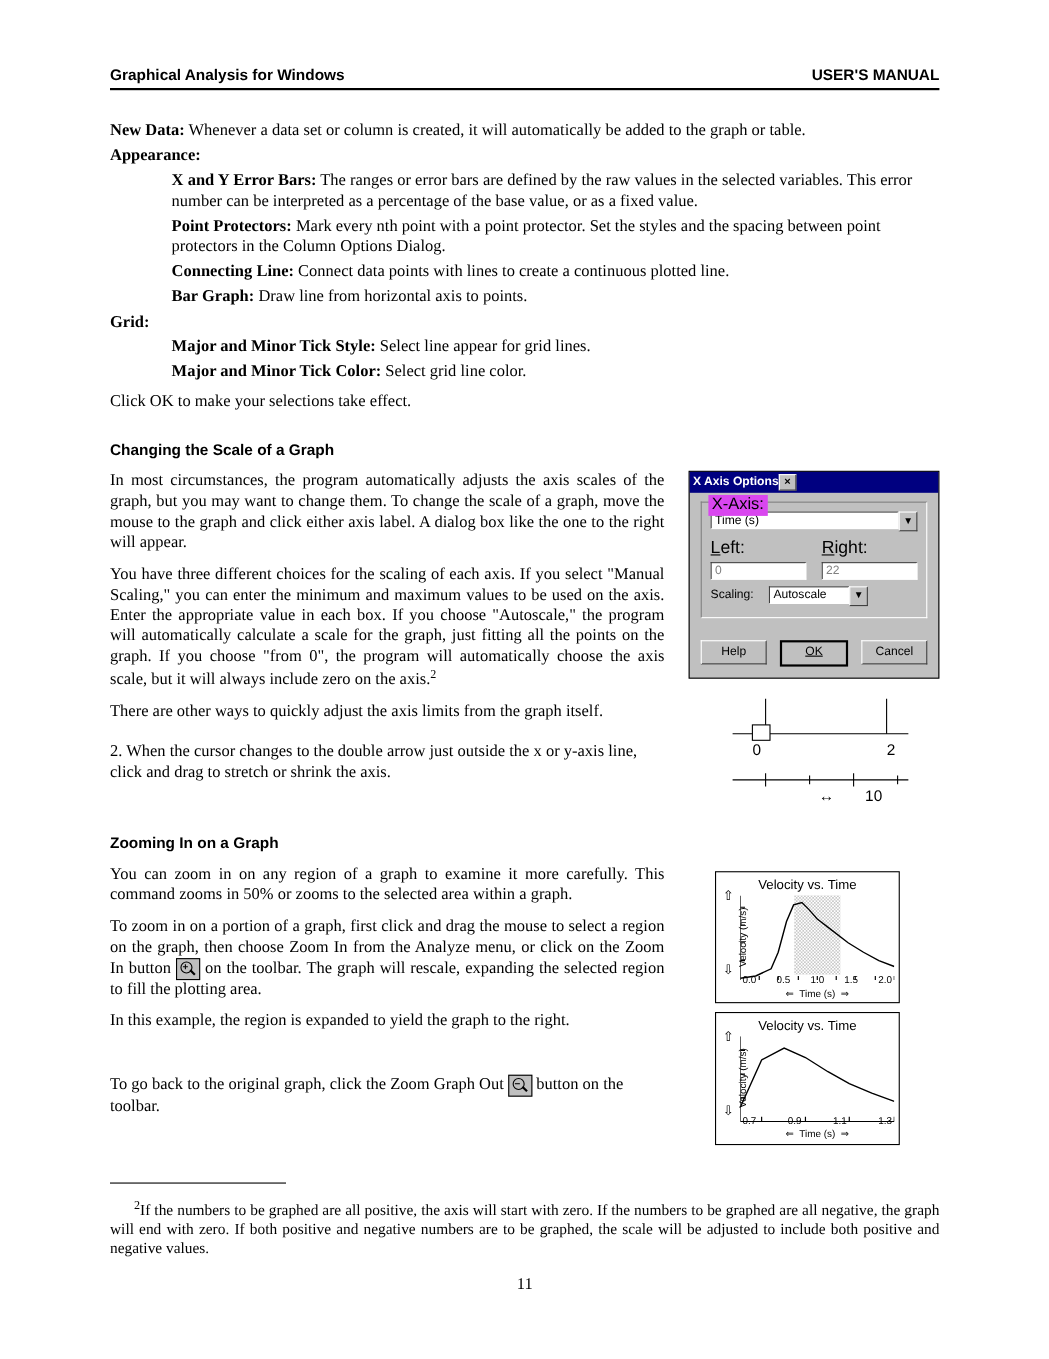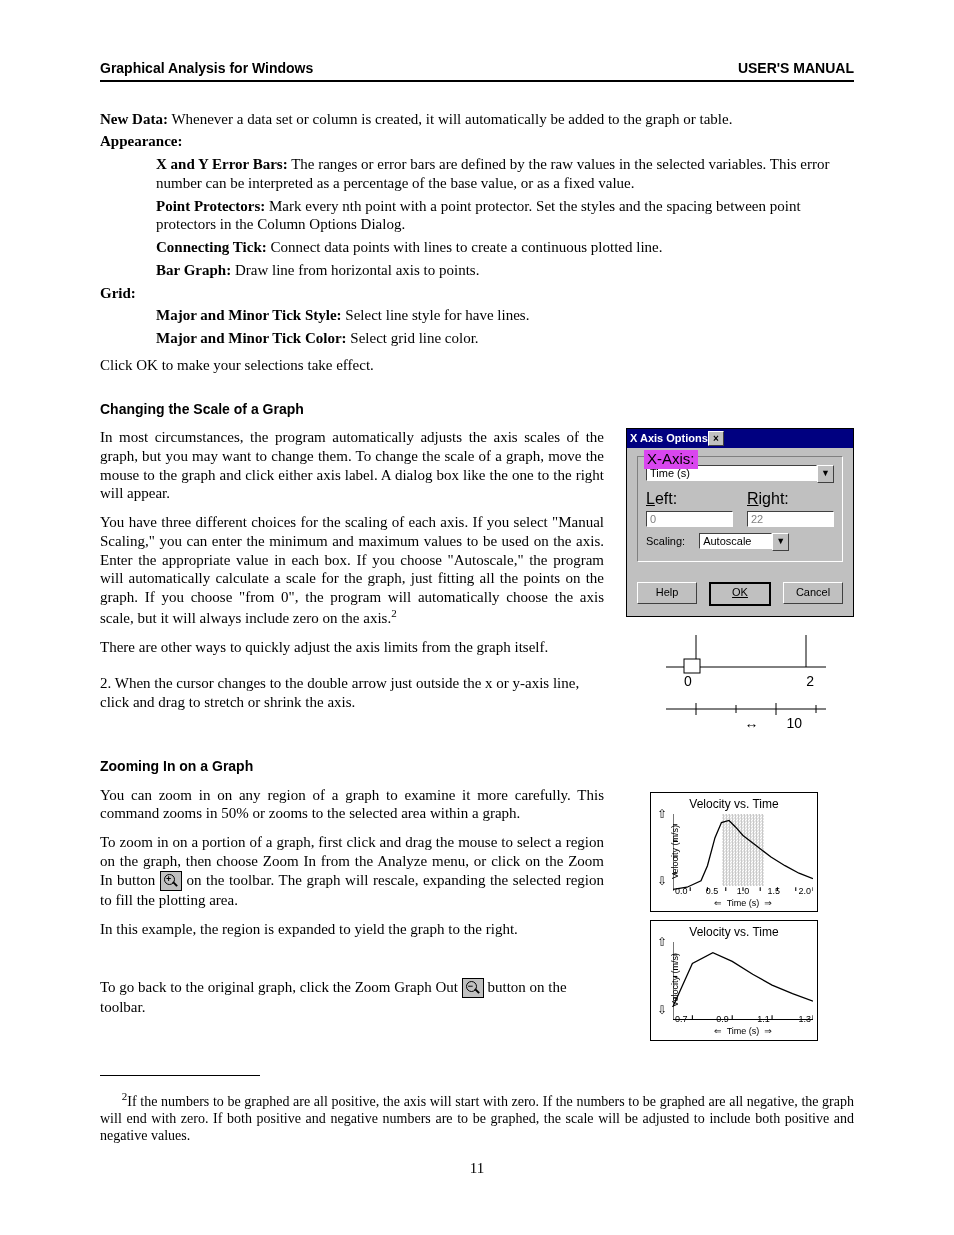--- a/index.html
+++ b/index.html
@@ -91,26 +91,26 @@
   <span>USER'S MANUAL</span>
 </div>
 
 <p class="para">
   <b>New Data:</b><span> Whenever a data set or column is created, it will automatically be added to the graph or table.</span>
 </p>
 <p class="para"><b>Appearance:</b></p>
 <div class="indent-block">
   <div class="para"><b>X and Y Error Bars:</b><span> The ranges or error bars are defined by the raw values in the selected variables. This error number can be interpreted as a percentage of the base value, or as a fixed value.</span></div>
   <div class="para"><b>Point Protectors:</b><span> Mark every nth point with a point protector. Set the styles and the spacing between point protectors in the Column Options Dialog.</span></div>
-  <div class="para"><b>Connecting Tick:</b><span> Connect data points with lines to create a continuous plotted line.</span></div>
+  <div class="para"><b>Connecting Line:</b><span> Connect data points with lines to create a continuous plotted line.</span></div>
   <div class="para"><b>Bar Graph:</b><span> Draw line from horizontal axis to points.</span></div>
 </div>
 <p class="para"><b>Grid:</b></p>
 <div class="indent-block">
-  <div class="para"><b>Major and Minor Tick Style:</b><span> Select line style for have lines.</span></div>
+  <div class="para"><b>Major and Minor Tick Style:</b><span> Select line appear for grid lines.</span></div>
   <div class="para"><b>Major and Minor Tick Color:</b><span> Select grid line color.</span></div>
 </div>
 <p class="para" style="margin-top:8px">Click OK to make your selections take effect.</p>
 
 <div class="section-h">Changing the Scale of a Graph</div>
 <div class="two-col">
   <div class="col-left">
     <p class="para just">In most circumstances, the program automatically adjusts the axis scales of the graph, but you may want to change them. To change the scale of a graph, move the mouse to the graph and click either axis label. A dialog box like the one to the right will appear.</p>
     <p class="para just" style="margin-top:10px">
       <span>You have three different choices for the scaling of each axis. If you select "Manual Scaling," you can enter the minimum and maximum values to be used on the axis. Enter the appropriate value in each box. If you choose "Autoscale," the program will automatically calculate a scale for the graph, just fitting all the points on the graph. If you choose "from 0", the program will automatically choose the axis scale, but it will always include zero on the axis.</span><span class="sup">2</span>

